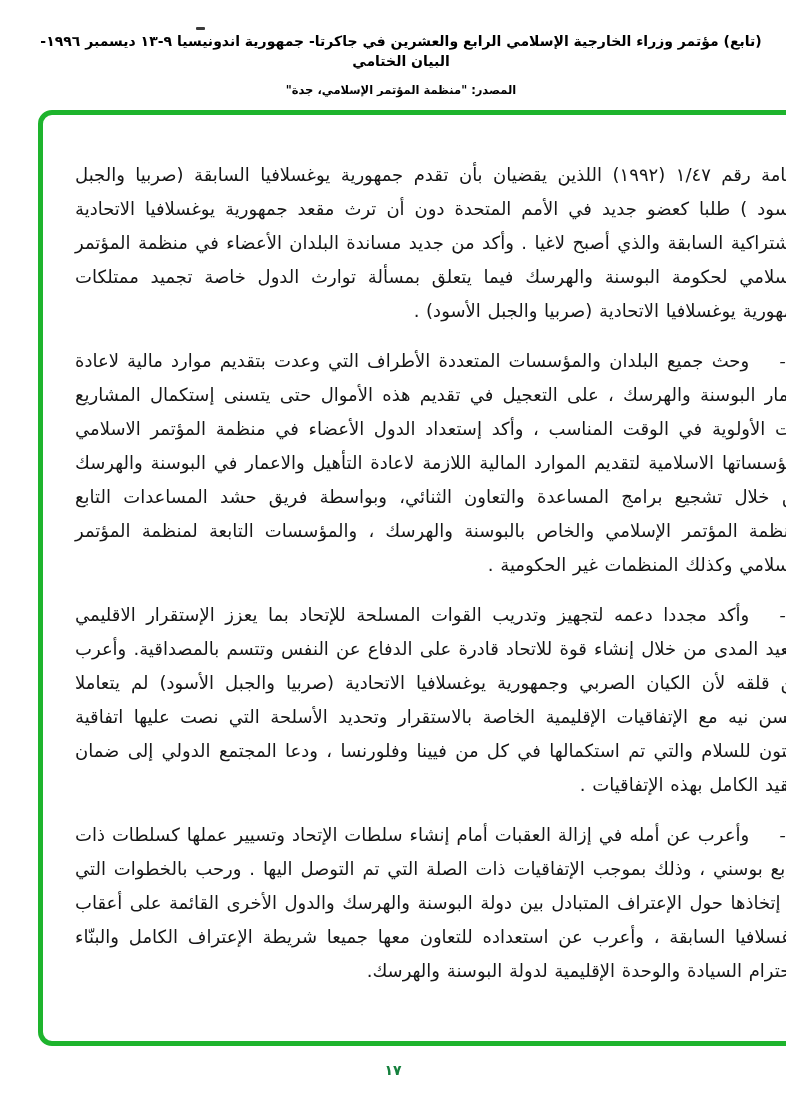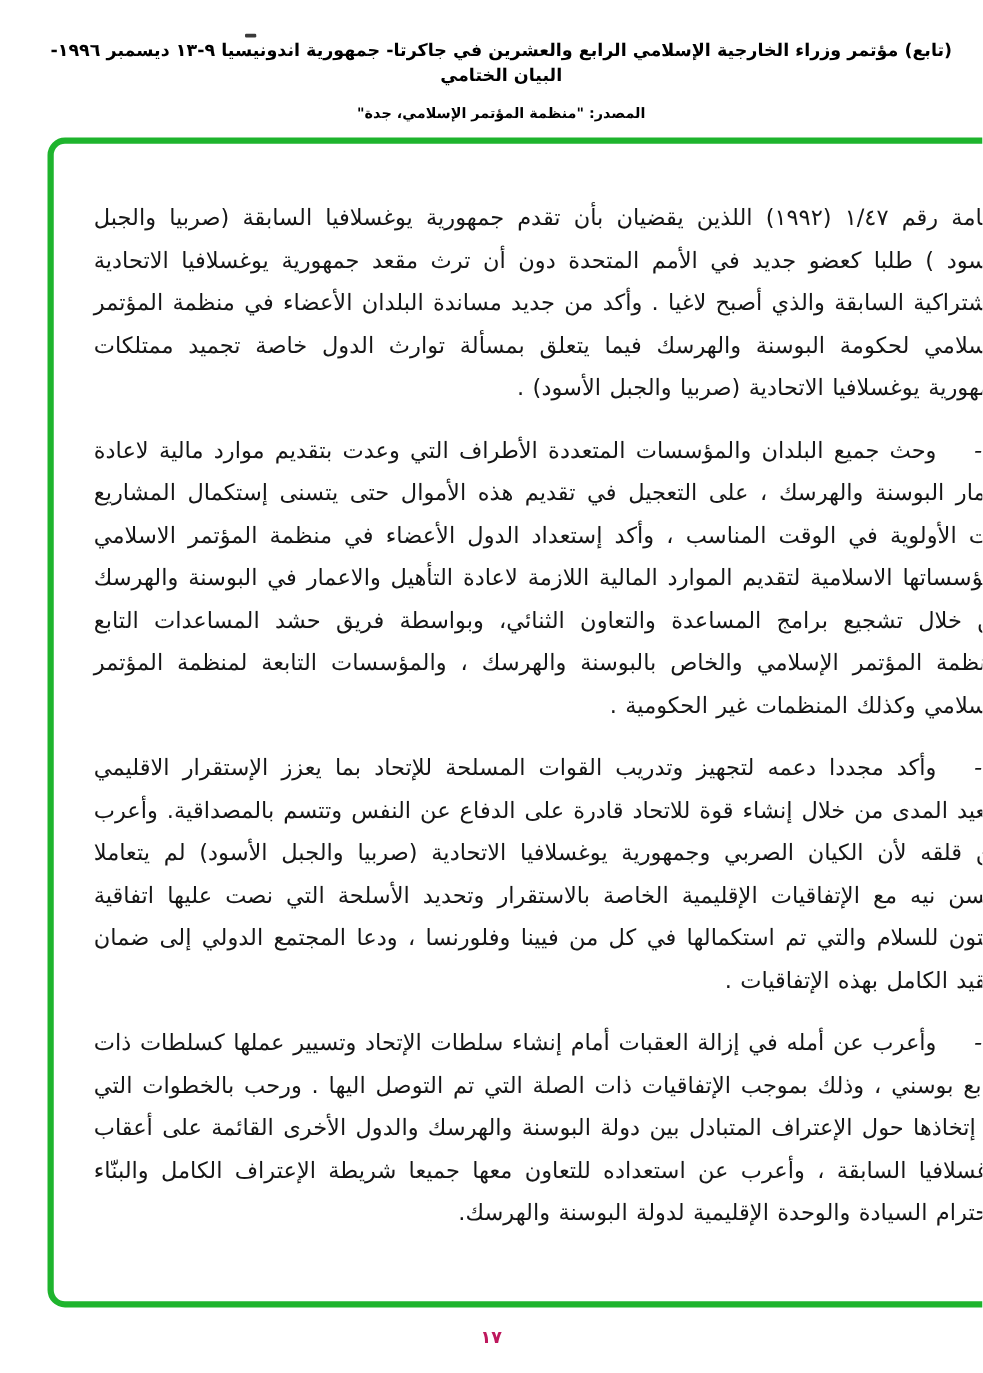--- a/index.html
+++ b/index.html
@@ -38,21 +38,21 @@
     font-size:18px;
     line-height:34px;
     color:#161616;
     word-spacing:1px;
   }
   .para{margin:0 0 16px 0;}
   .para-num{margin-left:30px;white-space:nowrap;font-style:italic;}
   .footer{
     position:absolute;left:0;right:0;bottom:20px;
     text-align:center;direction:rtl;
-    font-size:14px;font-weight:bold;color:#be185d;margin-top:47px;
+    font-size:14px;font-weight:bold;color:#15803d;margin-top:47px;
   }
 </style>
 </head>
 <body>
 
 <div class="page">
 
   <div class="scan-mark"></div>
 
   <header class="header">

